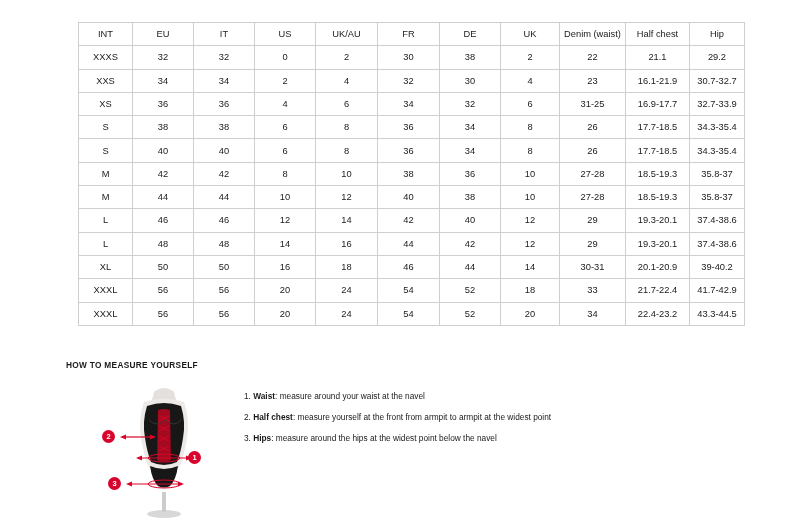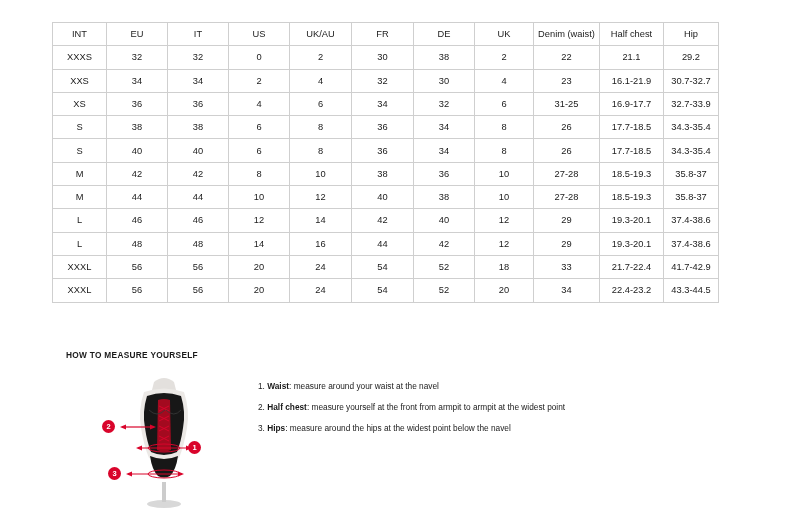--- a/index.html
+++ b/index.html
@@ -14,21 +14,21 @@
   #page {
     position: relative;
     width: 798px;
     height: 519px;
     overflow: hidden;
   }
 
   
   #size-table-wrap {
     position: absolute;
-    left: 52px;
+    left: 78px;
     top: 22px;
     width: 666px;
   }
   table.size-table {
     border-collapse: collapse;
     width: 666px;
     table-layout: fixed;
   }
   table.size-table th,
   table.size-table td {
@@ -65,35 +65,36 @@
     left: 66px;
     top: 350px;
     width: 700px;
   }
   #measure-title {
     font-size: 8.3px;
     font-weight: bold;
     letter-spacing: 0.3px;
     color: #1a1a1a;
     margin-bottom: 10px;
+    margin-top: 10px;
   }
   #measure-body {
     position: relative;
     display: flex;
     align-items: flex-start;
   }
   #figure-box {
     position: relative;
     width: 120px;
     height: 140px;
     margin-left: 36px;
     flex: 0 0 auto;
   }
   #instructions {
-    margin-left: 36px;
+    margin-left: 22px;
     padding-top: 12px;
   }
   .instruction {
     font-size: 8.3px;
     color: #1a1a1a;
     margin-bottom: 11px;
     line-height: 1.2;
   }
   .instruction b { font-weight: bold; }
 
@@ -263,20 +264,33 @@
           <td>14</td>
           <td>16</td>
           <td>44</td>
           <td>42</td>
           <td>12</td>
           <td>29</td>
           <td>19.3-20.1</td>
           <td>37.4-38.6</td>
         </tr>
         <tr>
+          <td>XL</td>
+          <td>50</td>
+          <td>50</td>
+          <td>16</td>
+          <td>18</td>
+          <td>46</td>
+          <td>44</td>
+          <td>14</td>
+          <td>30-31</td>
+          <td>20.1-20.9</td>
+          <td>39-40.2</td>
+        </tr>
+        <tr>
           <td>XXXL</td>
           <td>56</td>
           <td>56</td>
           <td>20</td>
           <td>24</td>
           <td>54</td>
           <td>52</td>
           <td>18</td>
           <td>33</td>
           <td>21.7-22.4</td>

